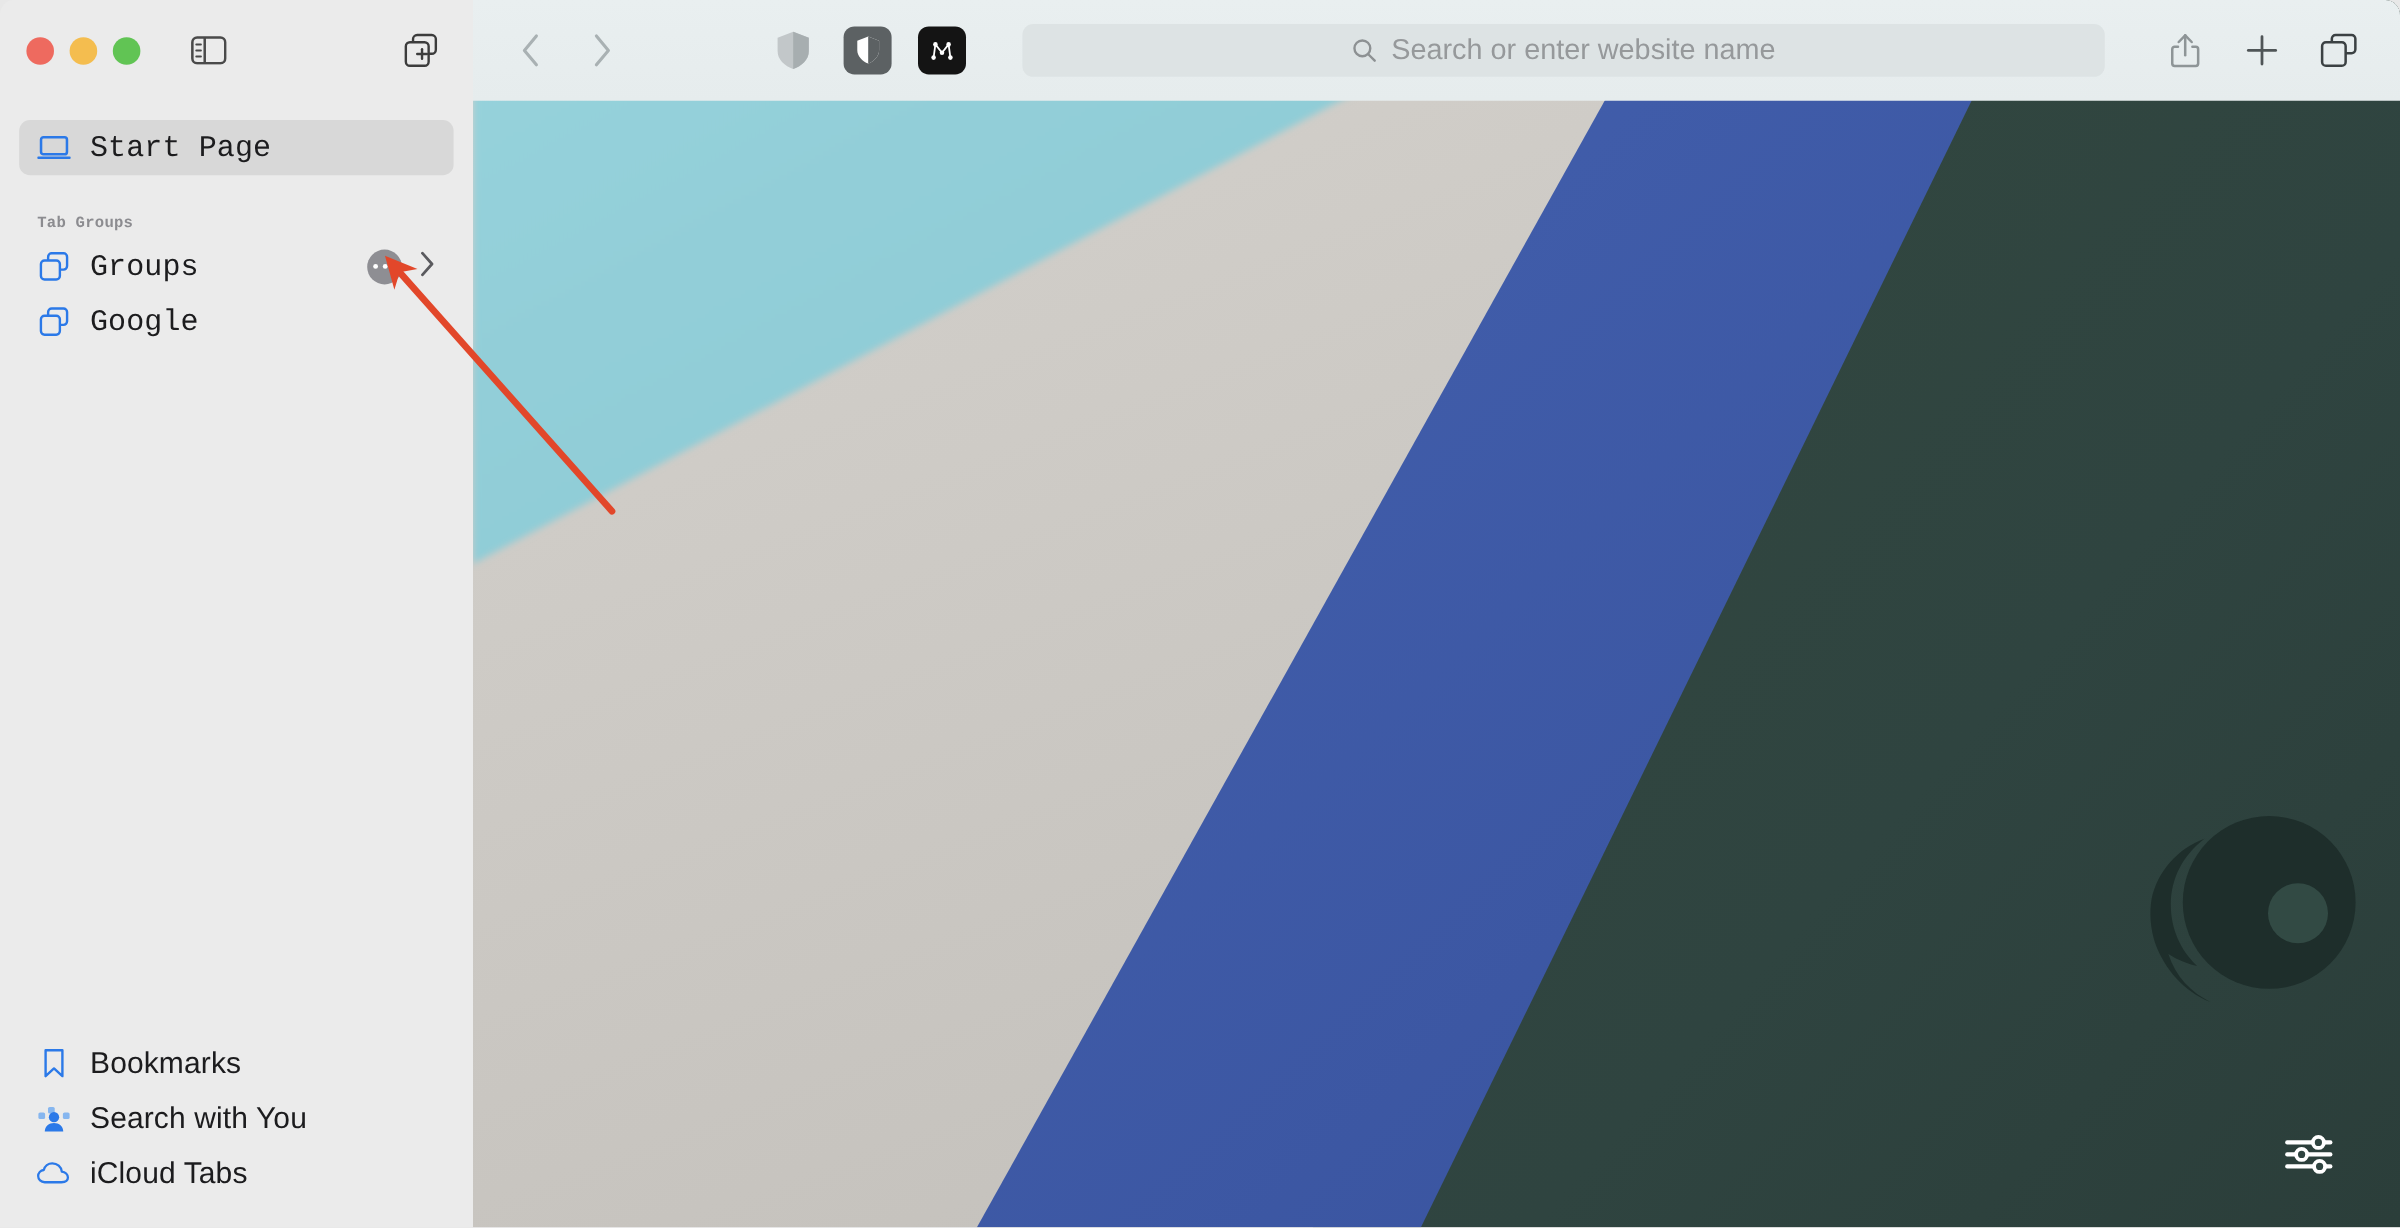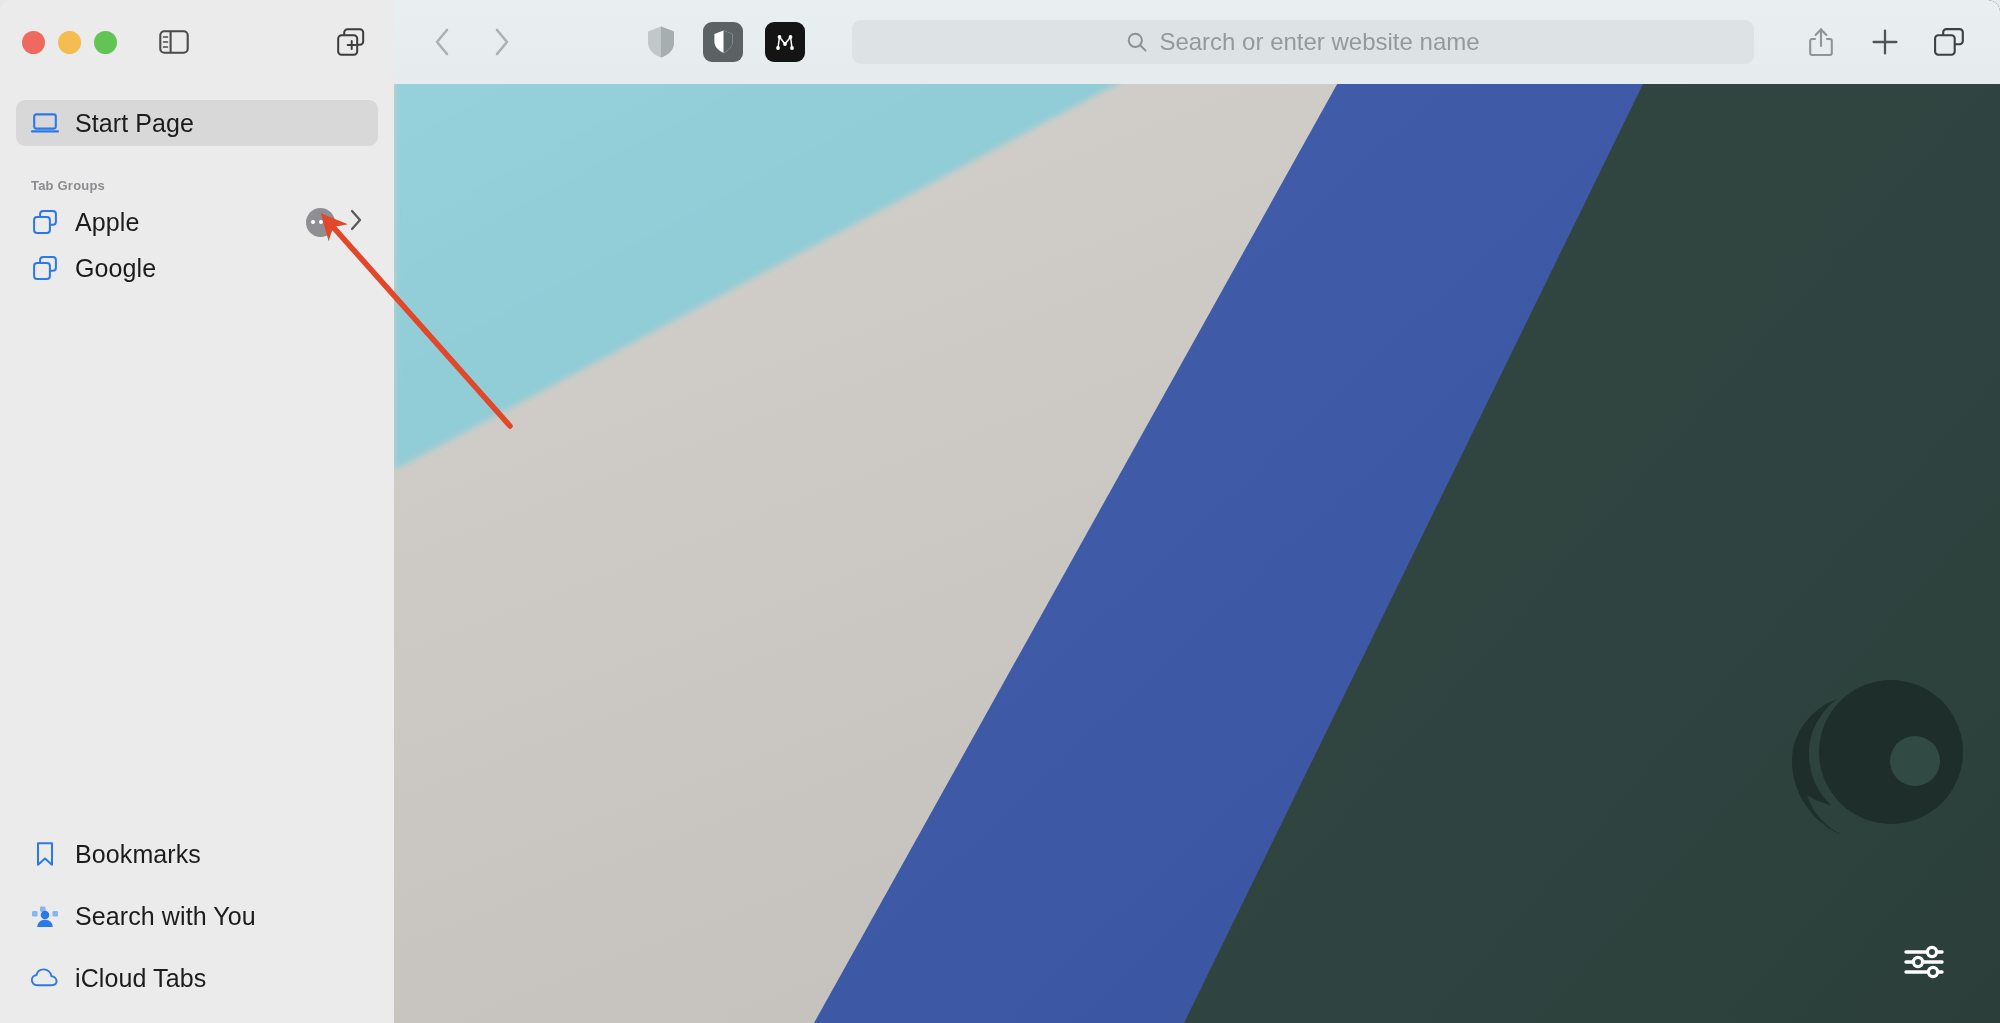--- a/index.html
+++ b/index.html
@@ -29,21 +29,21 @@
   .dot.yellow { background:#f4bd4f; }
   .dot.green  { background:#61c454; }
 
   .sb-icon-btn {
     width:42px; height:42px; display:flex; align-items:center; justify-content:center;
     border-radius:6px; cursor:default;
   }
   .sb-sidebar-toggle { margin-left:36px; }
   .sb-newtabgroup { margin-left:auto; }
 
-  .sb-scroll { flex:1 1 auto; padding:16px 16px; overflow:hidden; }
+  .sb-scroll { flex:1 1 auto; padding:16px 16px; overflow:hidden;font-family:Liberation Mono, monospace; }
 
   .row {
     display:flex; align-items:center;
     height:46px; padding:0 14px; border-radius:9px;
     gap:15px; position:relative;
   }
   .row.selected { background:#d8d8d8; }
   .row .label {
     font-size:25px; color:#1c1c1e; letter-spacing:.1px;
     white-space:nowrap;
@@ -58,21 +58,21 @@
 
   .row .trailing {
     margin-left:auto; display:flex; align-items:center; gap:14px;
   }
   .ellipsis-btn {
     width:29px; height:29px; border-radius:50%;
     background:#8e8e93; display:flex; align-items:center; justify-content:center; gap:3.5px;
   }
   .ellipsis-btn i { width:4px; height:4px; border-radius:50%; background:#fff; display:block; }
 
-  .sb-bottom { padding:0 16px 22px 16px; display:flex; flex-direction:column; gap:16px; }
+  .sb-bottom { padding:0 16px 22px 16px; display:flex; flex-direction:column; gap:0; }
   .sb-bottom .row { height:46px; }
 
   
   #content {
     flex:1 1 auto; height:1023px; position:relative;
     border-top-right-radius:12px; overflow:hidden;
   }
   .toolbar {
     position:absolute; top:0; left:0; right:0; height:84px;
     background:linear-gradient(180deg,#e9eff0 0%,#e6eced 100%);
@@ -162,21 +162,21 @@
 
       <div class="section-head">Tab Groups</div>
 
       <div class="row">
         <span class="ic">
           <svg width="26" height="26" viewBox="0 0 26 26" fill="none">
             <rect x="8.1" y="2.1" width="15.8" height="13.6" rx="3" stroke="#2b79e8" stroke-width="2"></rect>
             <rect x="2.1" y="8.1" width="15.8" height="15.8" rx="3" stroke="#2b79e8" stroke-width="2" fill="#ebebeb"></rect>
           </svg>
         </span>
-        <span class="label">Apple</span>
+        <span class="label">Groups</span>
         <span class="trailing">
           <span class="ellipsis-btn">
             <i></i>
               <i></i>
               <i></i>
           </span>
           <span>
             <svg width="15" height="24" viewBox="0 0 15 24" fill="none">
               <polyline points="3,3 11,12 3,21" stroke="#5a5a5e" stroke-width="2.3" stroke-linecap="round" stroke-linejoin="round"></polyline>
             </svg>

